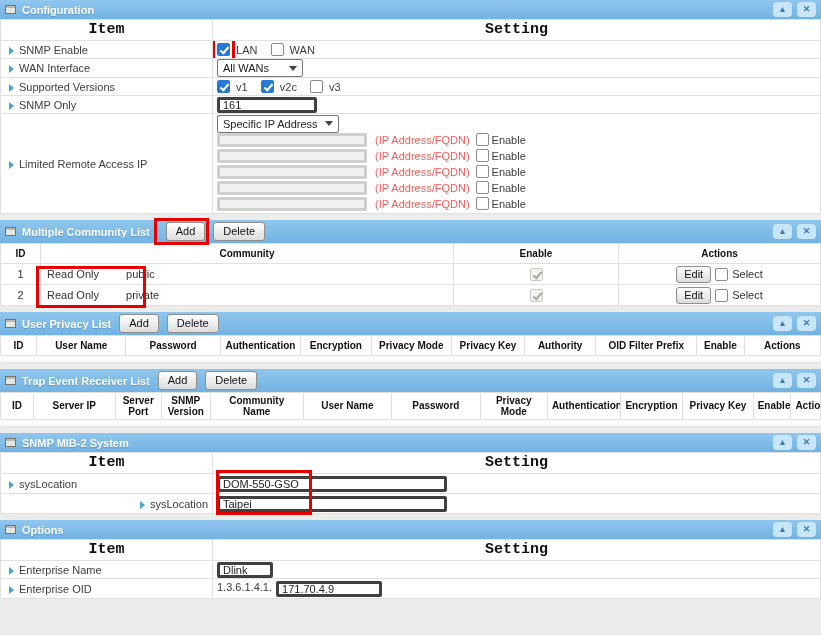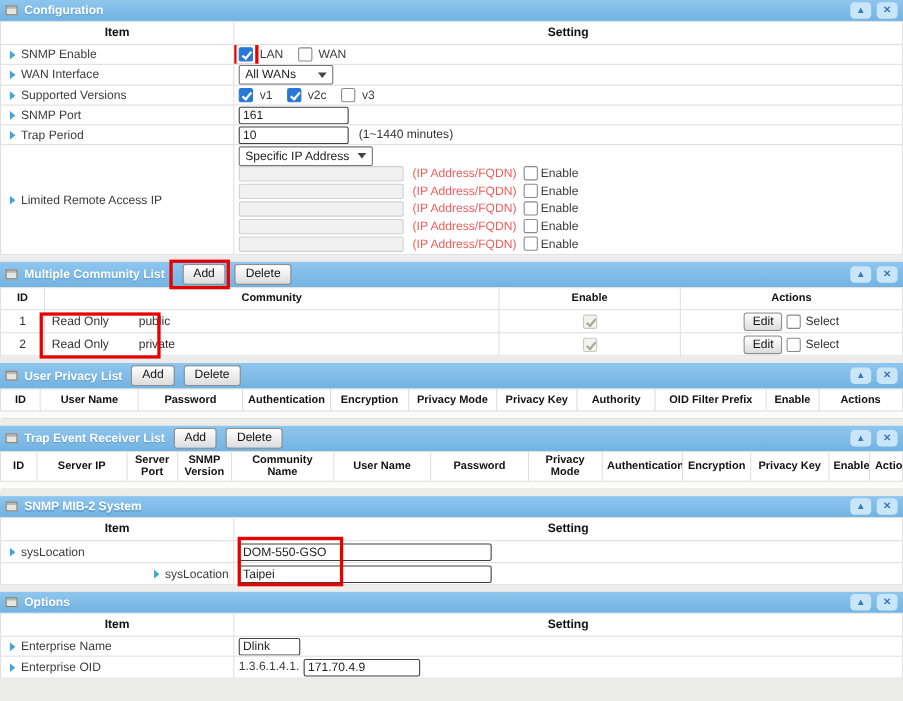--- a/index.html
+++ b/index.html
@@ -20,37 +20,37 @@
   .sec-title{color:#fff;font-weight:bold;font-size:11px;margin-left:6px;text-shadow:0 1px 1px rgba(40,90,140,.35);white-space:nowrap;}
   .sec .btn{margin-left:8px;}
   .winbtns{margin-left:auto;display:flex;gap:5px;}
   .wb{width:19px;height:15px;background:var(--winbtn_bg);color:var(--winbtn_fg);border-radius:4px;
       font-size:9px;line-height:15px;text-align:center;font-weight:bold;cursor:pointer;}
 
   
   table.tbl{width:100%;border-collapse:collapse;table-layout:fixed;background:#fff;}
   .tbl th,.tbl td{border:1px solid #e0e0e0;padding:0 4px;overflow:hidden;}
   .tbl th{font-size:10px;font-weight:bold;color:#111;text-align:center;height:20px;line-height:1.15;}
-  .tbl tr.headrow th{font-size:11px;height:21px;}
+  .tbl tr.headrow th{font-size:15px;height:21px;font-family:Liberation Mono, monospace;}
   .tbl td{height:18px;}
   td.item{padding-left:8px;color:#3c3c3c;white-space:nowrap;}
   .bullet{display:inline-block;width:0;height:0;border-left:5px solid #44a5d6;border-top:4px solid transparent;
           border-bottom:4px solid transparent;margin-right:5px;vertical-align:-1px;}
   td.setting{}
 
   
   .cb{display:inline-block;width:13px;height:13px;border:1px solid #8a8a8a;border-radius:2px;background:#fff;
       vertical-align:middle;position:relative;cursor:pointer;flex:0 0 auto;}
   .cb.on{background:var(--checkbox_blue);border-color:var(--checkbox_blue);}
   .cb.on::after{content:"";position:absolute;left:4px;top:1px;width:3px;height:7px;
       border:solid #fff;border-width:0 2px 2px 0;transform:rotate(40deg);}
   .cb.dis{background:#f2f2ee;border-color:#c9c9c1;}
   .cb.dis::after{border-color:#a9a89a;}
   .cblabel{margin:0 10px 0 3px;vertical-align:middle;color:#3c3c3c;}
-  .ti{height:16px;border:1px solid #404040;border-radius:2px;background:#fff;padding:0 3px;
+  .ti{height:16px;border:3px solid #404040;border-radius:2px;background:#fff;padding:0 3px;
       font-family:"Liberation Sans",sans-serif;font-size:11px;color:#222;vertical-align:middle;}
   .ti.dis{background:#f1f1f1;border-color:#cfcfcf;}
   .dd{display:inline-flex;align-items:center;justify-content:space-between;height:18px;border:1px solid #767676;
       border-radius:2px;background:#fff;padding:0 5px;vertical-align:middle;cursor:pointer;color:#222;}
   .dda{width:0;height:0;border-left:4px solid transparent;border-right:4px solid transparent;
        border-top:5px solid #444;margin-left:7px;}
   .btn{display:inline-block;font-family:"Liberation Sans",sans-serif;font-size:11px;color:#111;
        background:linear-gradient(to bottom,#ffffff,#dcdcdc);border:1px solid #8f8f8f;border-radius:3px;
        height:19px;padding:0 9px;line-height:17px;cursor:pointer;}
   .btn.sm{height:17px;line-height:15px;padding:0 7px;}
@@ -127,29 +127,22 @@
       <td class="setting">
         <span class="cb on"></span>
         <span class="cblabel">v1</span>
         <span class="cb on"></span>
         <span class="cblabel">v2c</span>
         <span class="cb"></span>
         <span class="cblabel">v3</span>
       </td>
     </tr>
     <tr>
-      <td class="item"><span class="bullet"></span><span>SNMP Port</span></td>
+      <td class="item"><span class="bullet"></span><span>SNMP Only</span></td>
       <td class="setting"><input class="ti" style="width: 100px;" value="161"></td>
-    </tr>
-    <tr>
-      <td class="item"><span class="bullet"></span><span>Trap Period</span></td>
-      <td class="setting">
-        <input class="ti" style="width: 100px;" value="10">
-        <span style="margin-left:6px;">(1~1440 minutes)</span>
-      </td>
     </tr>
     <tr>
       <td class="item"><span class="bullet"></span><span>Limited Remote Access IP</span></td>
       <td class="setting">
         <div class="lr">
           <div class="lr-row">
             <span class="dd" style="width:122px;">
               <span>Specific IP Address</span>
               <span class="dda"></span>
             </span>

